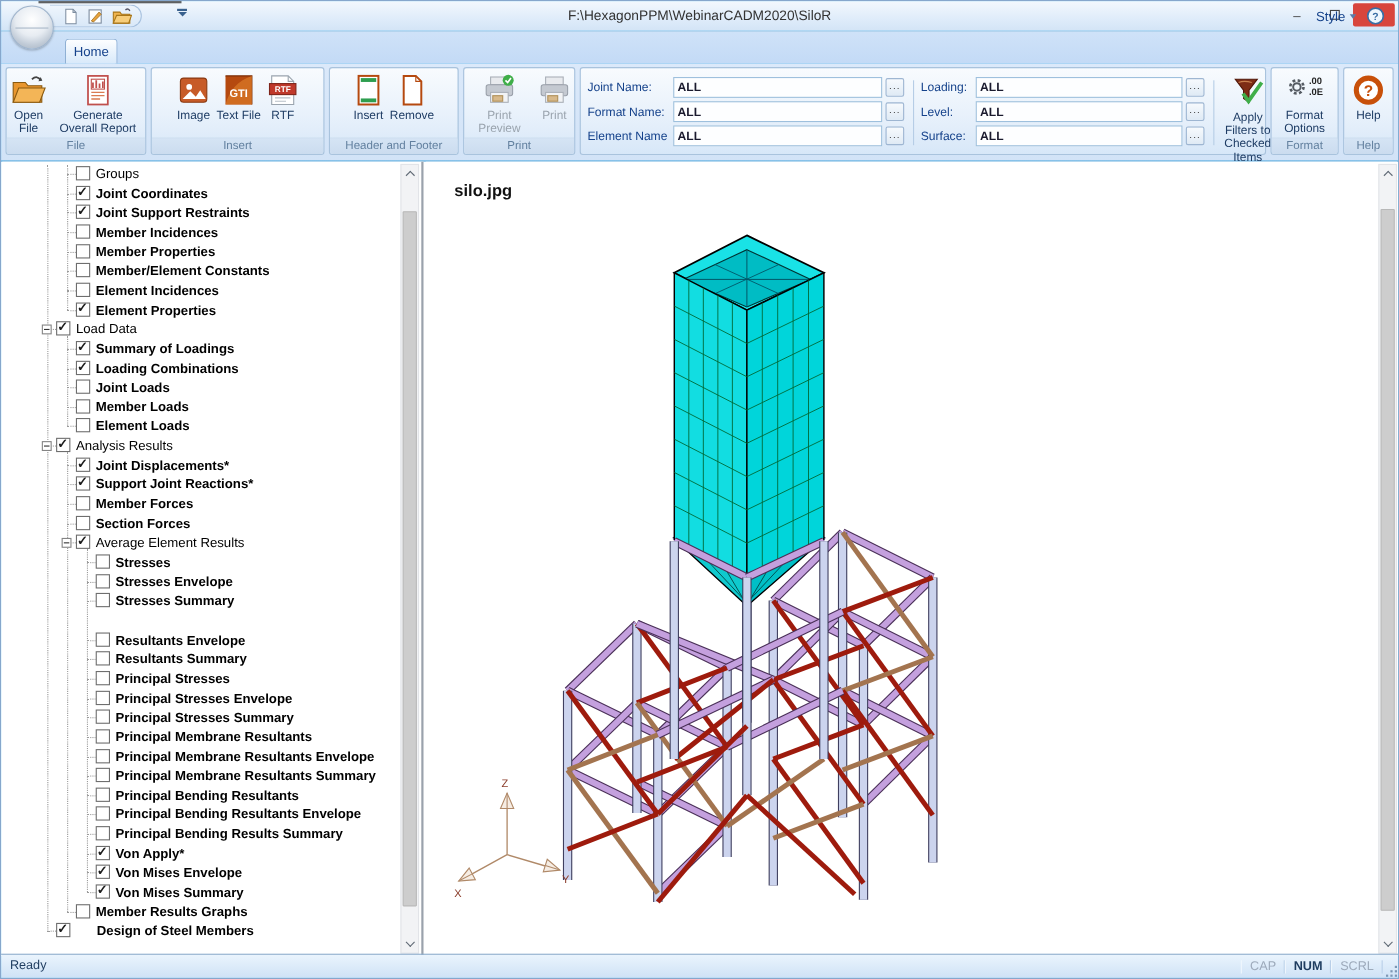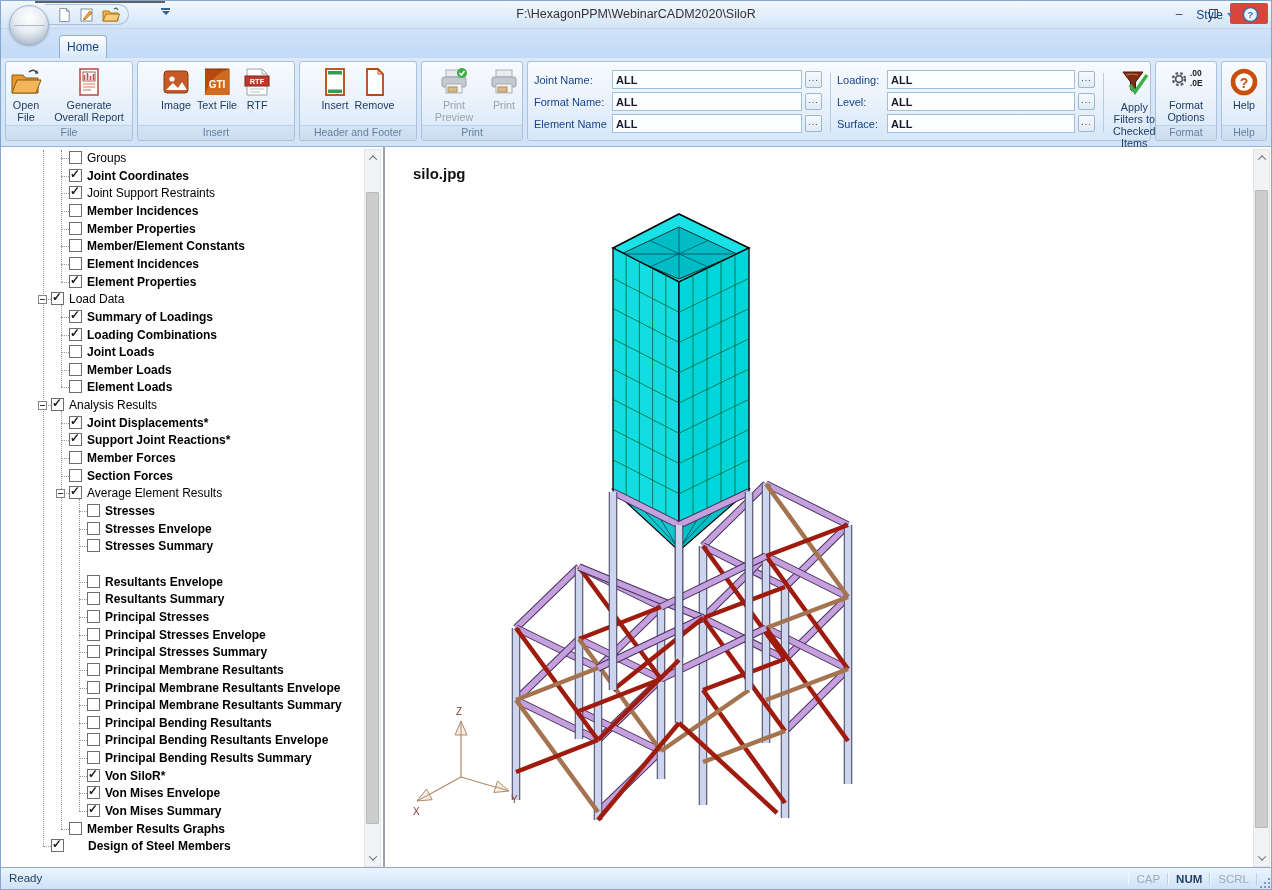--- a/index.html
+++ b/index.html
@@ -359,21 +359,21 @@
             <span class="cb" style="left: 67px;">
               <span class="chk">✓</span>
             </span>
             <span class="tlabel" style="left: 85px; font-weight: bold;">Joint Coordinates</span>
           </div>
           <div class="trow" style="top: 35px;">
             <span class="stub" style="left: 59px; width: 8px; top: 8px;"></span>
             <span class="cb" style="left: 67px;">
               <span class="chk">✓</span>
             </span>
-            <span class="tlabel" style="left: 85px; font-weight: normal;">Joint Support Restraints</span>
+            <span class="tlabel" style="left: 85px; font-weight: bold;">Joint Support Restraints</span>
           </div>
           <div class="trow" style="top: 53px;">
             <span class="stub" style="left: 59px; width: 8px; top: 8px;"></span>
             <span class="cb" style="left: 67px;"></span>
             <span class="tlabel" style="left: 85px; font-weight: bold;">Member Incidences</span>
           </div>
           <div class="trow" style="top: 71px;">
             <span class="stub" style="left: 59px; width: 8px; top: 8px;"></span>
             <span class="cb" style="left: 67px;"></span>
             <span class="tlabel" style="left: 85px; font-weight: bold;">Member Properties</span>
@@ -540,21 +540,21 @@
           <div class="trow" style="top: 600px;">
             <span class="stub" style="left: 77px; width: 8px; top: 8px;"></span>
             <span class="cb" style="left: 85px;"></span>
             <span class="tlabel" style="left: 103px; font-weight: bold;">Principal Bending Results Summary</span>
           </div>
           <div class="trow" style="top: 618px;">
             <span class="stub" style="left: 77px; width: 8px; top: 8px;"></span>
             <span class="cb" style="left: 85px;">
               <span class="chk">✓</span>
             </span>
-            <span class="tlabel" style="left: 103px; font-weight: bold;">Von SiloR*</span>
+            <span class="tlabel" style="left: 103px; font-weight: bold;">Von Apply*</span>
           </div>
           <div class="trow" style="top: 635px;">
             <span class="stub" style="left: 77px; width: 8px; top: 8px;"></span>
             <span class="cb" style="left: 85px;">
               <span class="chk">✓</span>
             </span>
             <span class="tlabel" style="left: 103px; font-weight: bold;">Von Mises Envelope</span>
           </div>
           <div class="trow" style="top: 653px;">
             <span class="stub" style="left: 77px; width: 8px; top: 8px;"></span>

